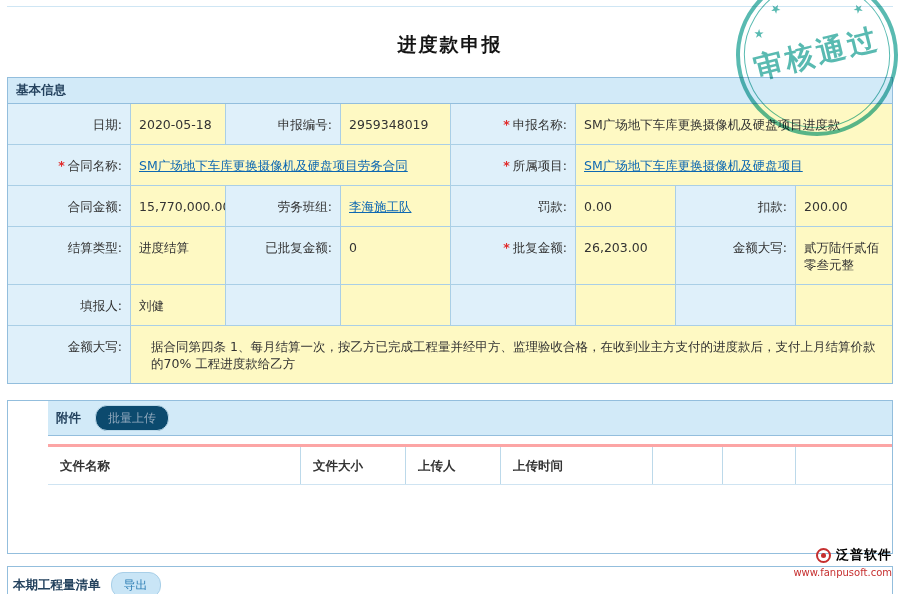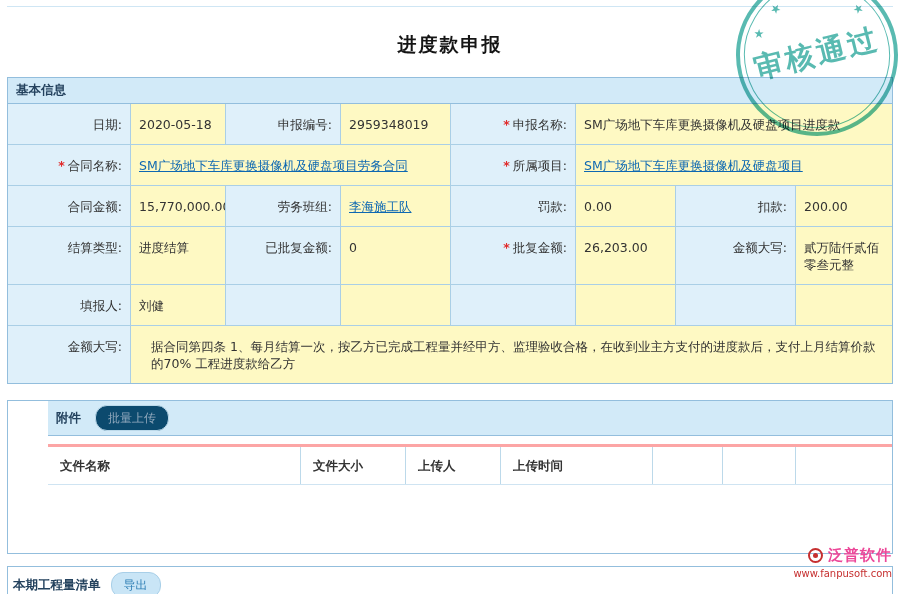--- a/index.html
+++ b/index.html
@@ -156,21 +156,21 @@
     display: inline-block;
   }
   .brand-icon::after {
     content: "";
     position: absolute;
     left: 3px; top: 3px;
     width: 5px; height: 5px;
     background: #c62f2f;
     border-radius: 50%;
   }
-  .brand-name { color: #ec4899; font-weight: bold; font-size: 15px; letter-spacing: 1px; }
+  .brand-name { color: #000000; font-weight: bold; font-size: 13px; letter-spacing: 1px; }
   .brand-url { color: #c62f2f; font-size: 10px; margin-top: 3px; text-align: right; }
 </style>
 </head>
 <body>
 
 <div class="top-rule"></div>
 
 <h1 class="page-title">进度款申报</h1>
 
 <div class="wrap">

